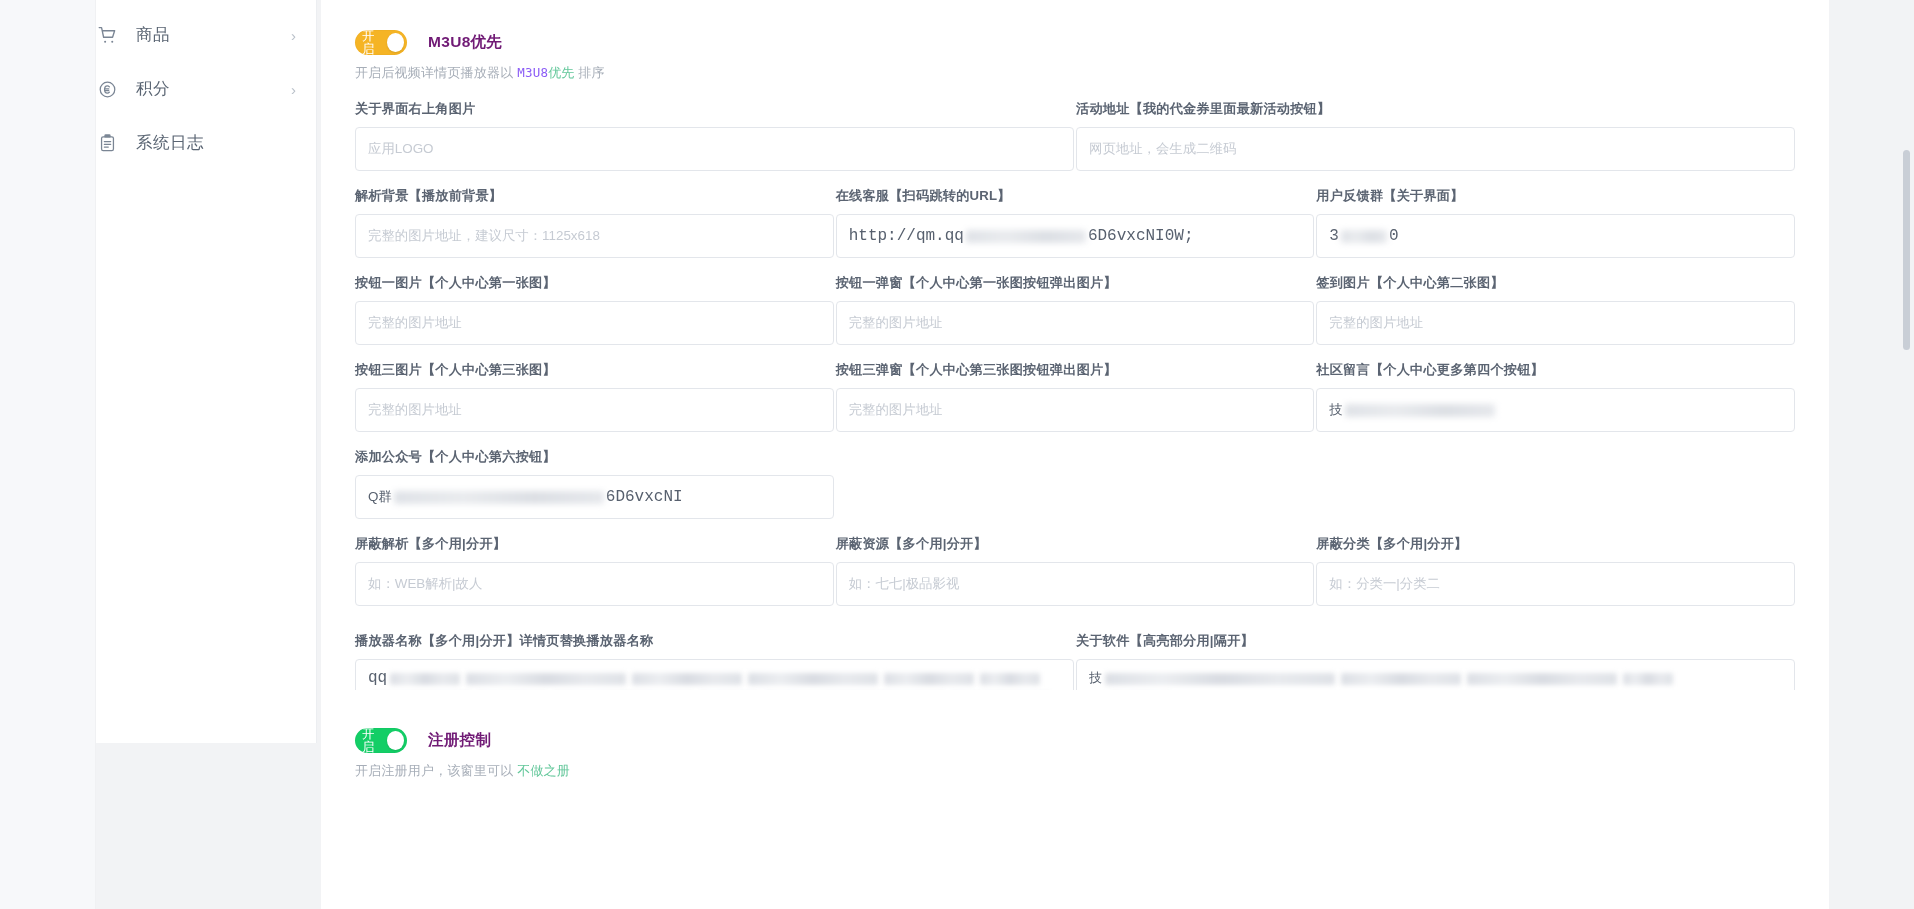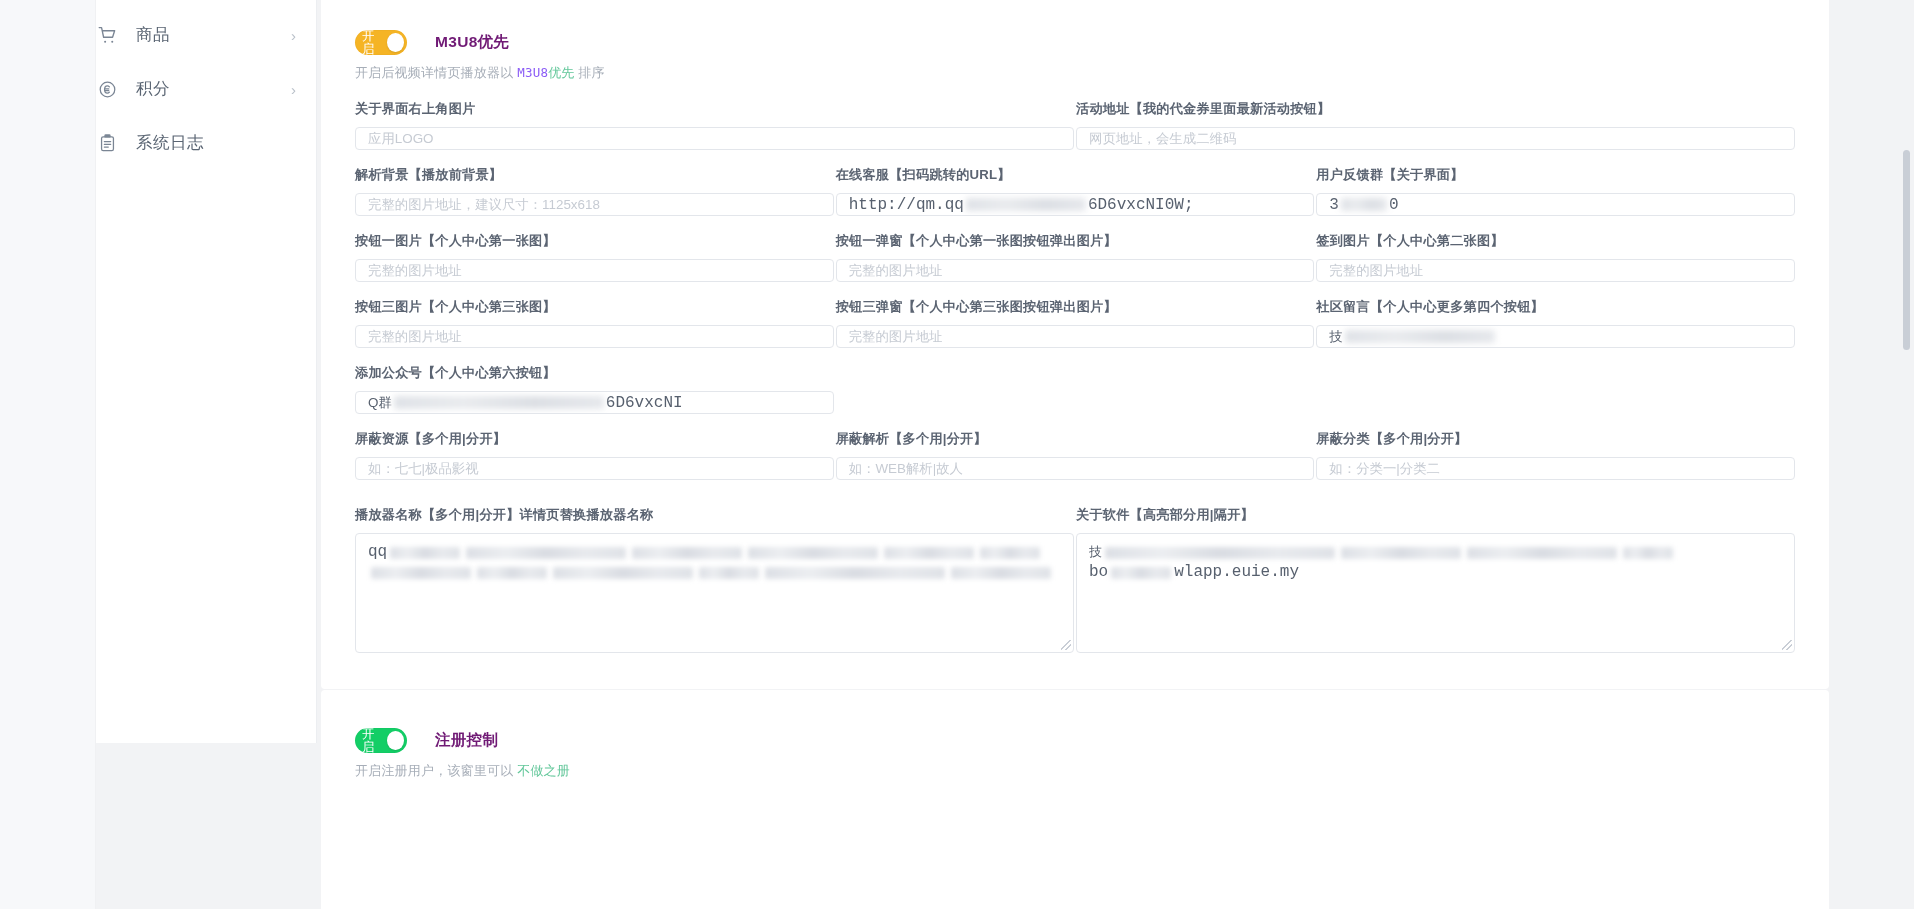--- a/index.html
+++ b/index.html
@@ -56,21 +56,21 @@
   .card2 {
     position: absolute;
     left: 4px; top: 690px;
     width: 1508px; height: 230px;
     background: #ffffff;
     border-radius: 4px;
     padding: 26px 20px 20px 20px;
   }
 
   
-  .switch-row { display: flex; align-items: center; gap: 28px; margin: 12px 0 0 14px; }
+  .switch-row { display: flex; align-items: center; gap: 21px; margin: 12px 0 0 14px; }
   .switch {
     width: 52px; height: 25px; border-radius: 13px;
     display: flex; align-items: center; justify-content: flex-start;
     padding: 0 3px; position: relative; cursor: pointer;
     box-shadow: inset 0 0 0 1px rgba(0,0,0,0.02);
   }
   .switch.amber { background: #f5b425; }
   .switch.green { background: #13ce66; }
   .switch .sw-text {
     color: #ffffff; font-size: 12.5px; line-height: 1;
@@ -92,21 +92,21 @@
   .form { padding: 0 14px; margin-top: 18px; }
   .row { display: flex; gap: 2px; margin-bottom: 16px; }
   .col { display: flex; flex-direction: column; }
   .col-2 { flex: 1 1 0; min-width: 0; }
   .col-3 { flex: 1 1 0; min-width: 0; justify-content: flex-end; }
   .lab {
     font-size: 13.2px; color: #5b6472; font-weight: 600;
     margin-bottom: 9px; letter-spacing: .2px; white-space: nowrap;
   }
   .inp {
-    height: 23px; border: 1px solid #e3e6eb; border-radius: 4px;
+    height: 44px; border: 1px solid #e3e6eb; border-radius: 4px;
     background: #ffffff; display: flex; align-items: center;
     padding: 0 12px; font-size: 13.4px; color: #c6cbd3;
     overflow: hidden; white-space: nowrap;
   }
   .inp.filled { color: #57606e; }
   .inp .blur {
     display: inline-block; height: 13px; border-radius: 2px;
     background: linear-gradient(90deg,#dfe2e7,#e9ebee,#dcdfe4,#e6e8ec);
     filter: blur(3px); vertical-align: middle; margin: 0 2px;
   }
@@ -281,26 +281,26 @@
               <span class="blur" style="width:210px"></span>
               <span class="mono">6D6vxcNI</span>
             </div>
           </div>
           <div class="col col-3"></div>
           <div class="col col-3"></div>
         </div>
 
         <div class="row">
           <div class="col col-3">
+            <div class="lab">屏蔽解析【多个用|分开】</div>
+            <div class="inp">如：WEB解析|故人</div>
+          </div>
+          <div class="col col-3">
             <div class="lab">屏蔽资源【多个用|分开】</div>
             <div class="inp">如：七七|极品影视</div>
-          </div>
-          <div class="col col-3">
-            <div class="lab">屏蔽解析【多个用|分开】</div>
-            <div class="inp">如：WEB解析|故人</div>
           </div>
           <div class="col col-3">
             <div class="lab">屏蔽分类【多个用|分开】</div>
             <div class="inp">如：分类一|分类二</div>
           </div>
         </div>
 
         <div class="row" style="margin-top:26px">
           <div class="col col-2">
             <div class="lab">播放器名称【多个用|分开】详情页替换播放器名称</div>

